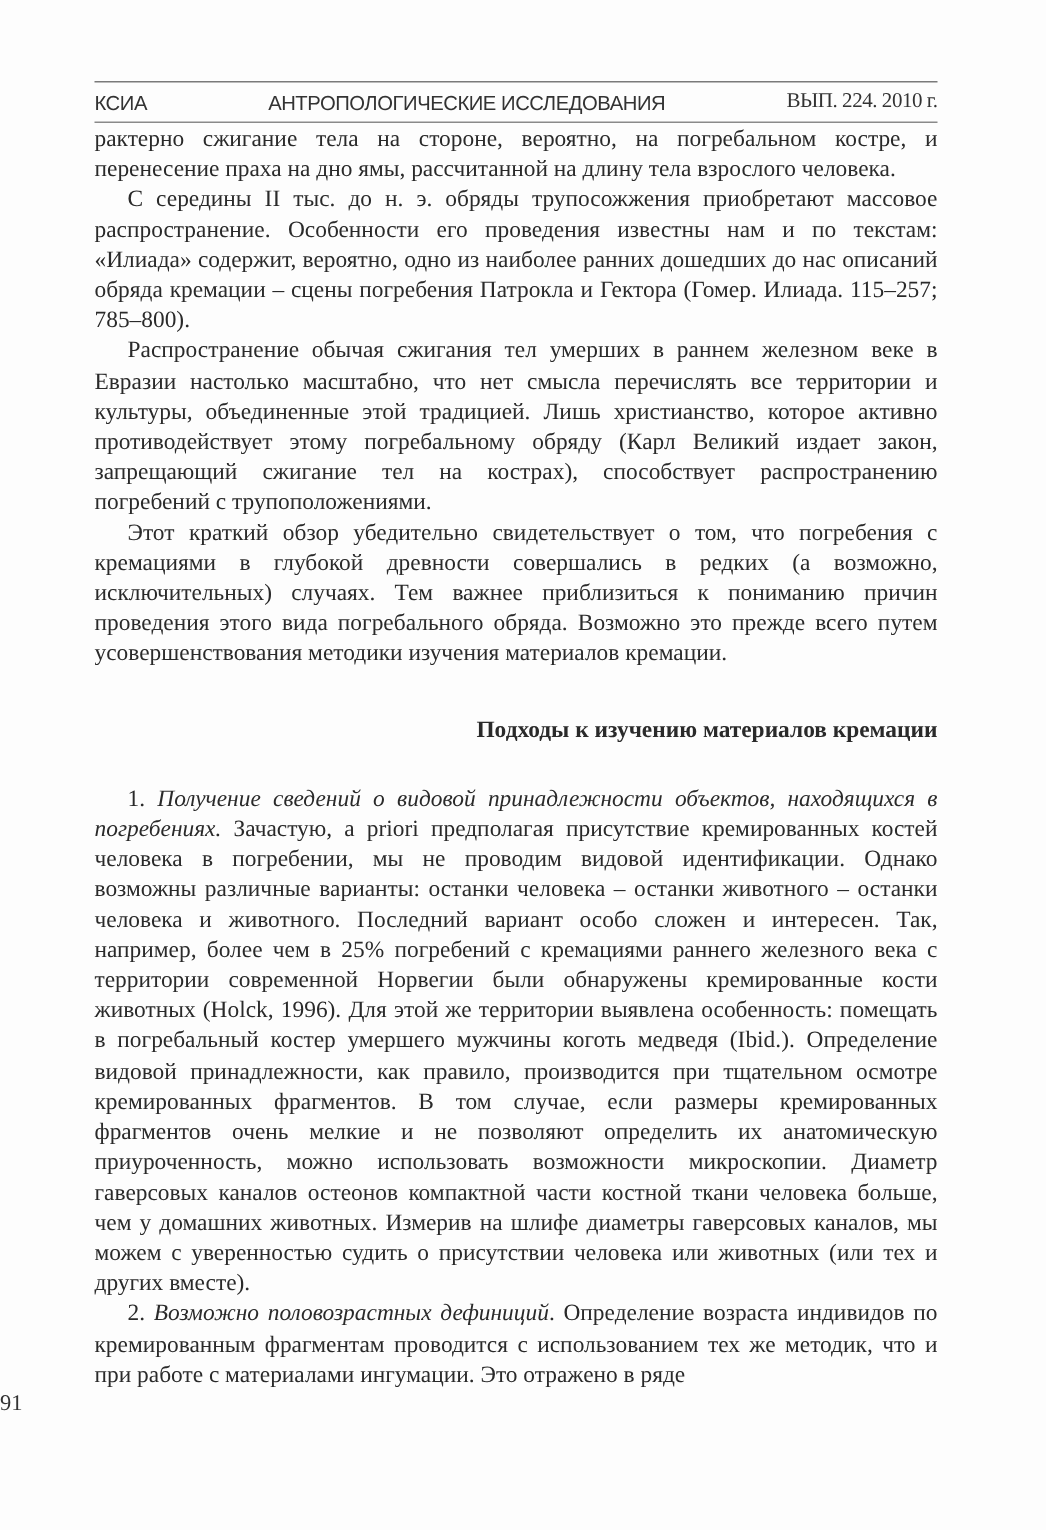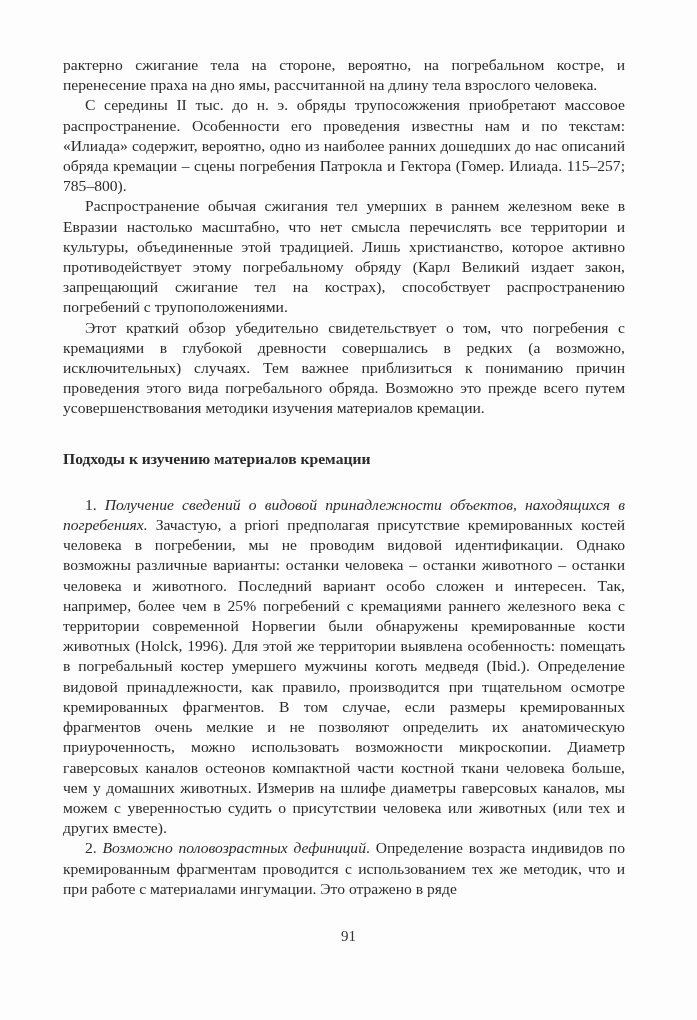--- a/index.html
+++ b/index.html
@@ -12,32 +12,37 @@
     border-top: 1.5px solid #7a7a7a; border-bottom: 1px solid #8a8a8a;
     height: 26px; display: flex; justify-content: space-between; align-items: center;
     font-family: "Liberation Sans", sans-serif; font-size: 13.5px; color: #333;
     letter-spacing: -0.3px;
   }
   .running-head .rh-right { font-family: "Liberation Serif", serif; font-size: 14px; }
   .body-text { margin-top: 1px; font-size: 15.6px; line-height: 20.2px; text-align: justify; }
   .body-text p { margin: 0; text-indent: 0; }
   .body-text p.ind { text-indent: 22px; }
   .section-title {
-    text-align: left; font-weight: bold; font-size: 15.6px; margin: 30px 0 26px 0;
+    text-align: right; font-weight: bold; font-size: 15.6px; margin: 30px 0 26px 0;
   }
   .it { font-style: italic; }
   .page-number {
-    position: absolute; top: 928px; left: 0; width: 697px; text-align: center;
+    position: absolute; top: 928px; left: 0; width: 697px; 
     font-family: "Liberation Serif", serif; font-size: 15px; color: #333;
   }
 </style>
 </head>
 <body>
 
 <div class="page">
+  <div class="running-head">
+    <span>КСИА</span>
+    <span>АНТРОПОЛОГИЧЕСКИЕ ИССЛЕДОВАНИЯ</span>
+    <span class="rh-right">ВЫП. 224. 2010 г.</span>
+  </div>
 
   <div class="body-text">
     <p>рактерно сжигание тела на стороне, вероятно, на погребальном костре, и перенесение праха на дно ямы, рассчитанной на длину тела взрослого человека.</p>
     <p class="ind">С середины II тыс. до н. э. обряды трупосожжения приобретают массовое распространение. Особенности его проведения известны нам и по текстам: «Илиада» содержит, вероятно, одно из наиболее ранних дошедших до нас описаний обряда кремации – сцены погребения Патрокла и Гектора (Гомер. Илиада. 115–257; 785–800).</p>
     <p class="ind">Распространение обычая сжигания тел умерших в раннем железном веке в Евразии настолько масштабно, что нет смысла перечислять все территории и культуры, объединенные этой традицией. Лишь христианство, которое активно противодействует этому погребальному обряду (Карл Великий издает закон, запрещающий сжигание тел на кострах), способствует распространению погребений с трупоположениями.</p>
     <p class="ind">Этот краткий обзор убедительно свидетельствует о том, что погребения с кремациями в глубокой древности совершались в редких (а возможно, исключительных) случаях. Тем важнее приблизиться к пониманию причин проведения этого вида погребального обряда. Возможно это прежде всего путем усовершенствования методики изучения материалов кремации.</p>
 
     <div class="section-title">Подходы к изучению материалов кремации</div>
 
     <p class="ind"><span>1. </span><span class="it">Получение сведений о видовой принадлежности объектов, находящихся в погребениях.</span><span> Зачастую, a priori предполагая присутствие кремированных костей человека в погребении, мы не проводим видовой идентификации. Однако возможны различные варианты: останки человека – останки животного – останки человека и животного. Последний вариант особо сложен и интересен. Так, например, более чем в 25% погребений с кремациями раннего железного века с территории современной Норвегии были обнаружены кремированные кости животных (Holck, 1996). Для этой же территории выявлена особенность: помещать в погребальный костер умершего мужчины коготь медведя (Ibid.). Определение видовой принадлежности, как правило, производится при тщательном осмотре кремированных фрагментов. В том случае, если размеры кремированных фрагментов очень мелкие и не позволяют определить их анатомическую приуроченность, можно использовать возможности микроскопии. Диаметр гаверсовых каналов остеонов компактной части костной ткани человека больше, чем у домашних животных. Измерив на шлифе диаметры гаверсовых каналов, мы можем с уверенностью судить о присутствии человека или животных (или тех и других вместе).</span></p>

